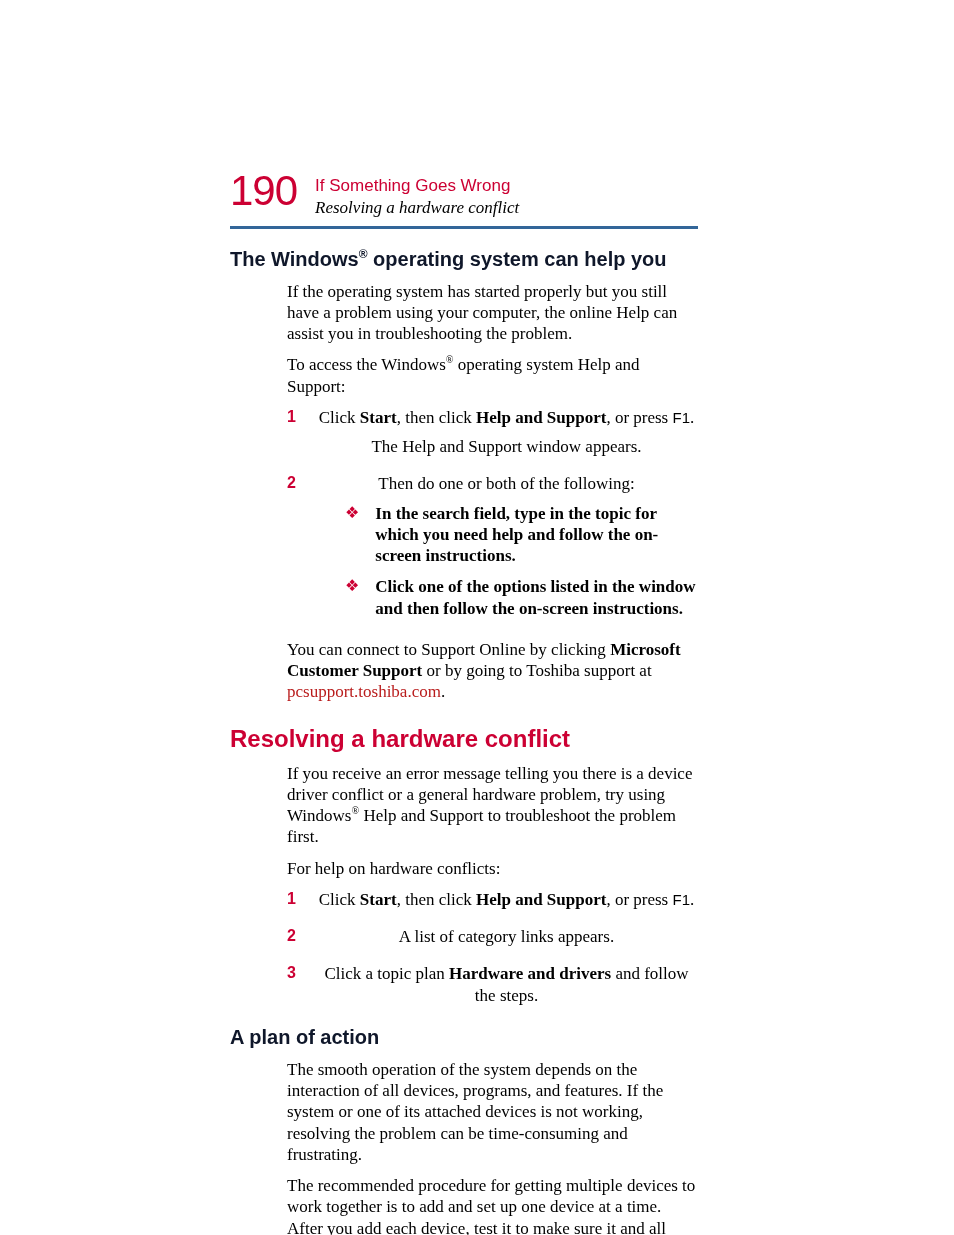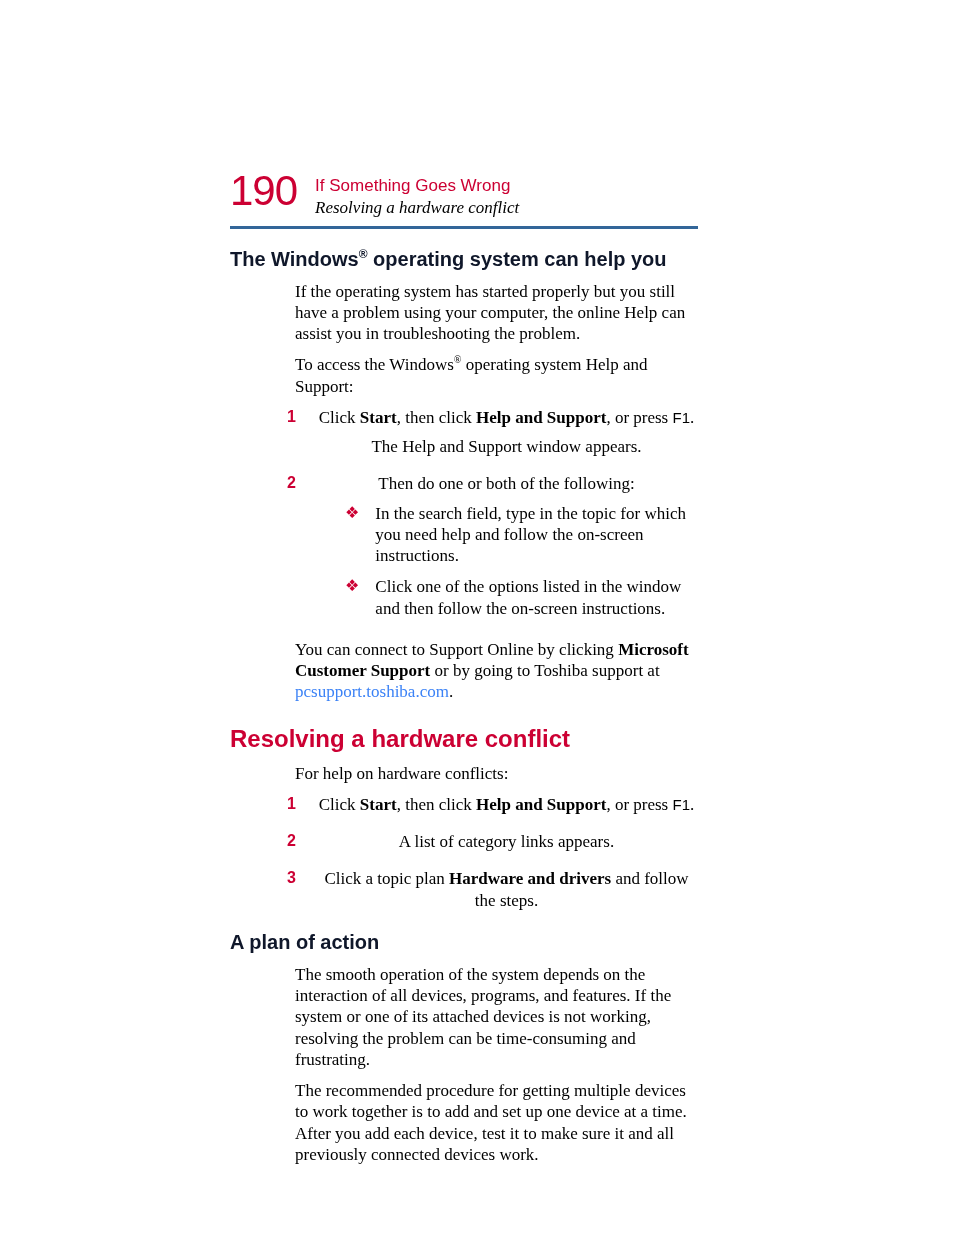--- a/index.html
+++ b/index.html
@@ -75,21 +75,21 @@
     color: #cc0033;
     font-size: 24px;
     margin: 22px 0 10px 0;
   }
 
   .body-col {
     margin-left: 57px;
     font-size: 17px;
     line-height: 1.25;
   }
-  .body-col p { margin: 0 0 10px 8px; }
+  .body-col p { margin: 0 0 10px 0; }
 
   .ol {
     margin: 0 0 10px 0;
     padding: 0;
   }
   .ol-item {
     display: flex;
     gap: 14px;
     margin-bottom: 8px;
   }
@@ -111,25 +111,25 @@
   .ul-item {
     display: flex;
     gap: 16px;
     margin-bottom: 10px;
   }
   .ul-bullet {
     color: #cc0033;
     font-size: 16px;
     line-height: 1.2;
   }
-  .ul-body { flex: 1; }
+  .ul-body { flex: 1; font-weight: bold; }
 
   .b { font-weight: 700; }
   .sc { font-family: Arial, sans-serif; font-size: 15px; }
-  .link { color: #3b82f6; }
+  .link { color: #b91c1c; }
   sup.reg { font-size: 0.6em; vertical-align: super; }
 </style>
 </head>
 <body>
 
 <div class="page">
 
   <div class="header-row">
     <div class="page-number">190</div>
     <div class="header-texts">
@@ -179,20 +179,23 @@
     </div>
 
     <p>
       <span>You can connect to Support Online by clicking </span><span class="b">Microsoft Customer Support</span><span> or by going to Toshiba support at </span><span class="link">pcsupport.toshiba.com</span><span>.</span>
     </p>
   </div>
 
   <div class="h1">Resolving a hardware conflict</div>
 
   <div class="body-col">
+    <p>
+      <span>If you receive an error message telling you there is a device driver conflict or a general hardware problem, try using Windows</span><sup class="reg">®</sup><span> Help and Support to troubleshoot the problem first.</span>
+    </p>
     <p>For help on hardware conflicts:</p>
 
     <div class="ol">
       <div class="ol-item">
         <div class="ol-num">1</div>
         <div class="ol-body">
           <p>
             <span>Click </span><span class="b">Start</span><span>, then click </span><span class="b">Help and Support</span><span>, or press </span><span class="sc">F1</span><span>.</span>
           </p>
         </div>

